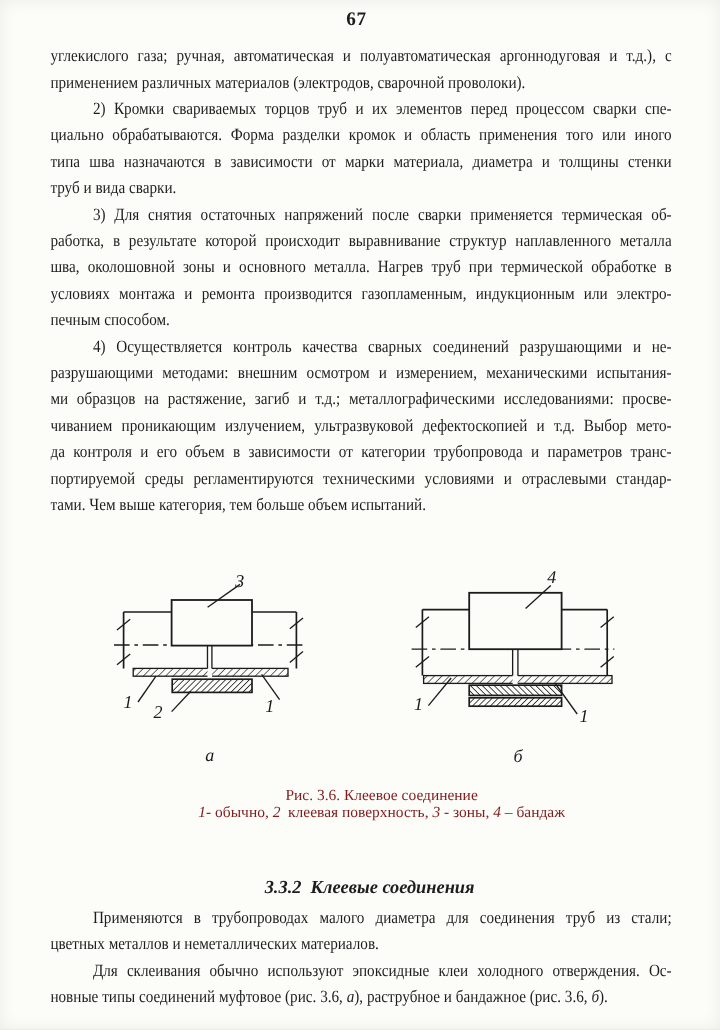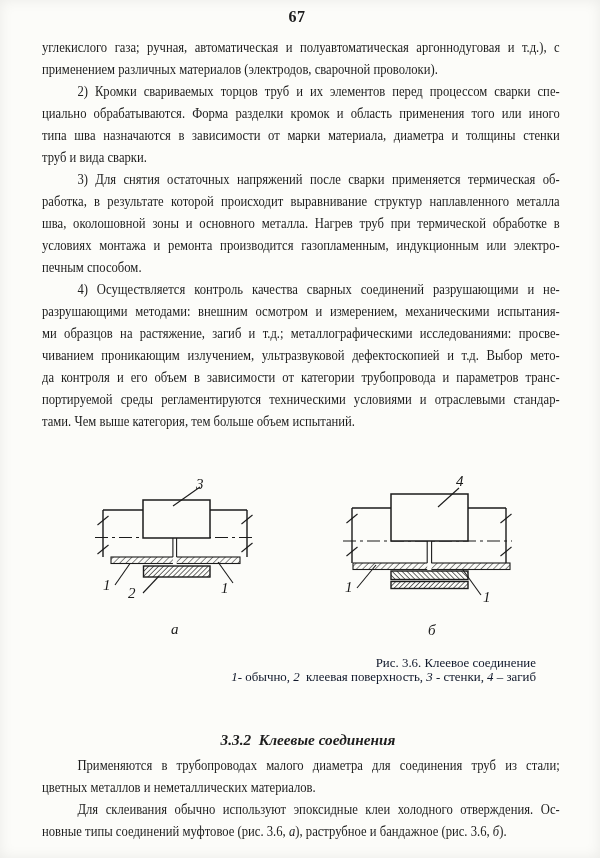--- a/index.html
+++ b/index.html
@@ -26,21 +26,21 @@
   .ln.last { text-align-last:left; }
   .ln.ind { text-indent:40px; }
   .it { font-style:italic; }
   .fig { position:absolute; left:0; top:452px; }
   .figtext {
     font-family:"Liberation Serif", serif; font-style:italic;
     font-size:15px; fill:#1b1b1b;
   }
   .caption {
     position:absolute; top:656px; left:100px; width:436px;
-    text-align:right; font-size:12.9px; line-height:14px; color:#0f172a;
+    text-align:center; font-size:12.9px; line-height:14px; color:#7f1d1d;
   }
   .heading {
     position:absolute; top:731px; left:0; width:616px;
     text-align:center; font-weight:bold; font-style:italic; font-size:15.3px;
   }
 </style>
 </head>
 <body>
 
 <div class="page">
@@ -130,21 +130,21 @@
       <line x1="463" y1="118" x2="481" y2="143" stroke-width="1.1"></line>
       <text class="figtext" x="456" y="34" stroke="none">4</text>
       <text class="figtext" x="345" y="140" stroke="none">1</text>
       <text class="figtext" x="483" y="150" stroke="none">1</text>
       <text class="figtext" x="428" y="183" font-size="16" stroke="none">б</text>
     </g>
   </svg>
 
   <div class="caption">
     <div>Рис. 3.6. Клеевое соединение</div>
-    <div><span class="it">1</span><span>- обычно, </span><span class="it">2</span><span>&nbsp;&nbsp;клеевая поверхность, </span><span class="it">3</span><span> - стенки, </span><span class="it">4</span><span> – загиб</span></div>
+    <div><span class="it">1</span><span>- обычно, </span><span class="it">2</span><span>&nbsp;&nbsp;клеевая поверхность, </span><span class="it">3</span><span> - зоны, </span><span class="it">4</span><span> – бандаж</span></div>
   </div>
 
   <div class="heading">3.3.2&nbsp; Клеевые соединения</div>
 
   <div class="textcol body-bottom">
     <div class="ln ind">Применяются в трубопроводах малого диаметра для соединения труб из стали;</div>
     <div class="ln last">цветных металлов и неметаллических материалов.</div>
     <div class="ln ind">Для склеивания обычно используют эпоксидные клеи холодного отверждения. Ос-</div>
     <div class="ln last"><span>новные типы соединений муфтовое (рис. 3.6, </span><span class="it">а</span><span>), раструбное и бандажное (рис. 3.6, </span><span class="it">б</span><span>).</span></div>
   </div>

